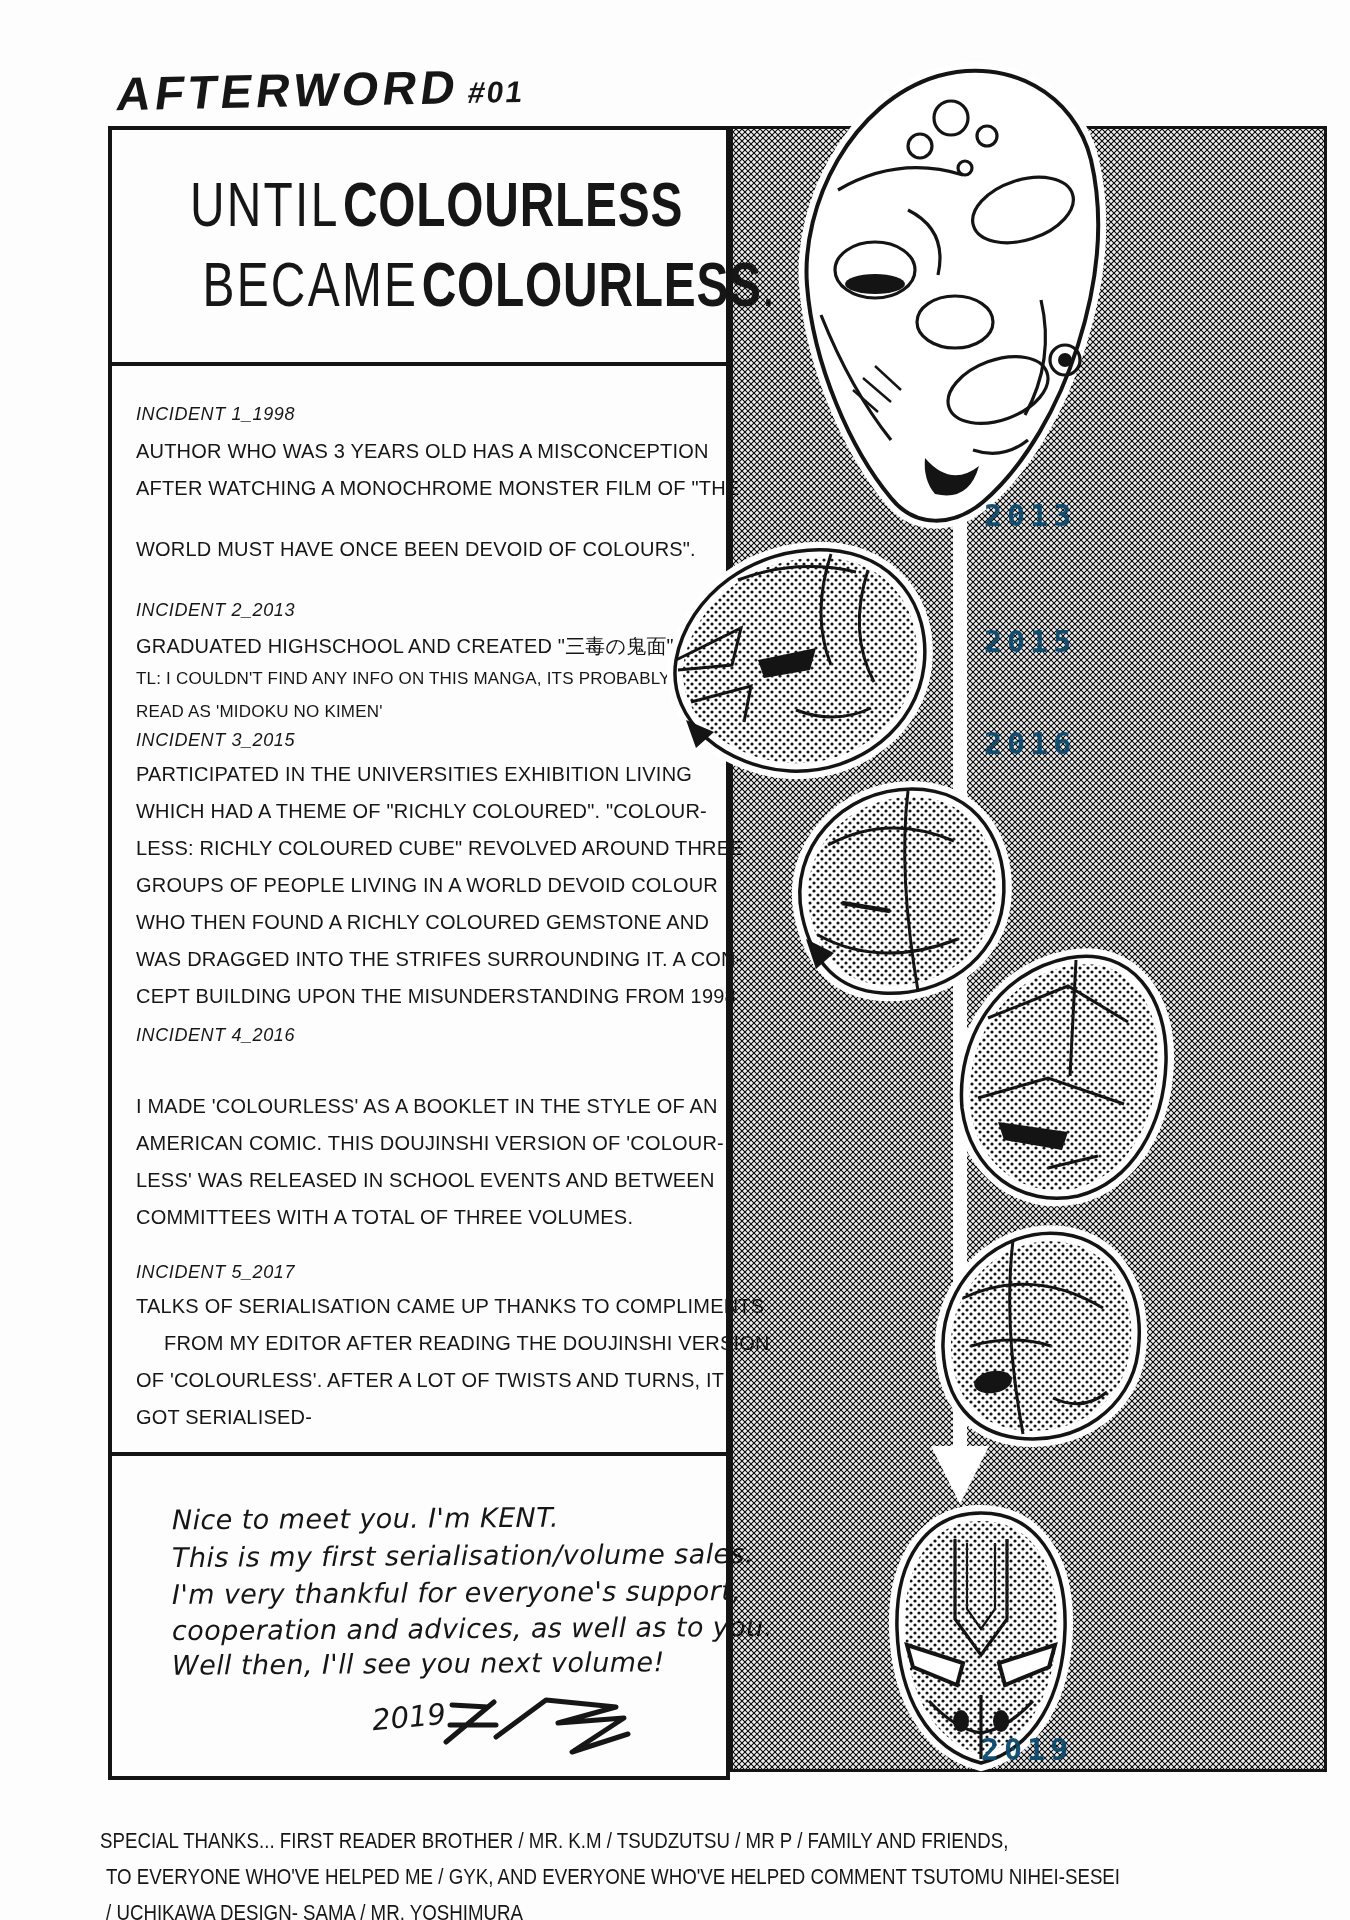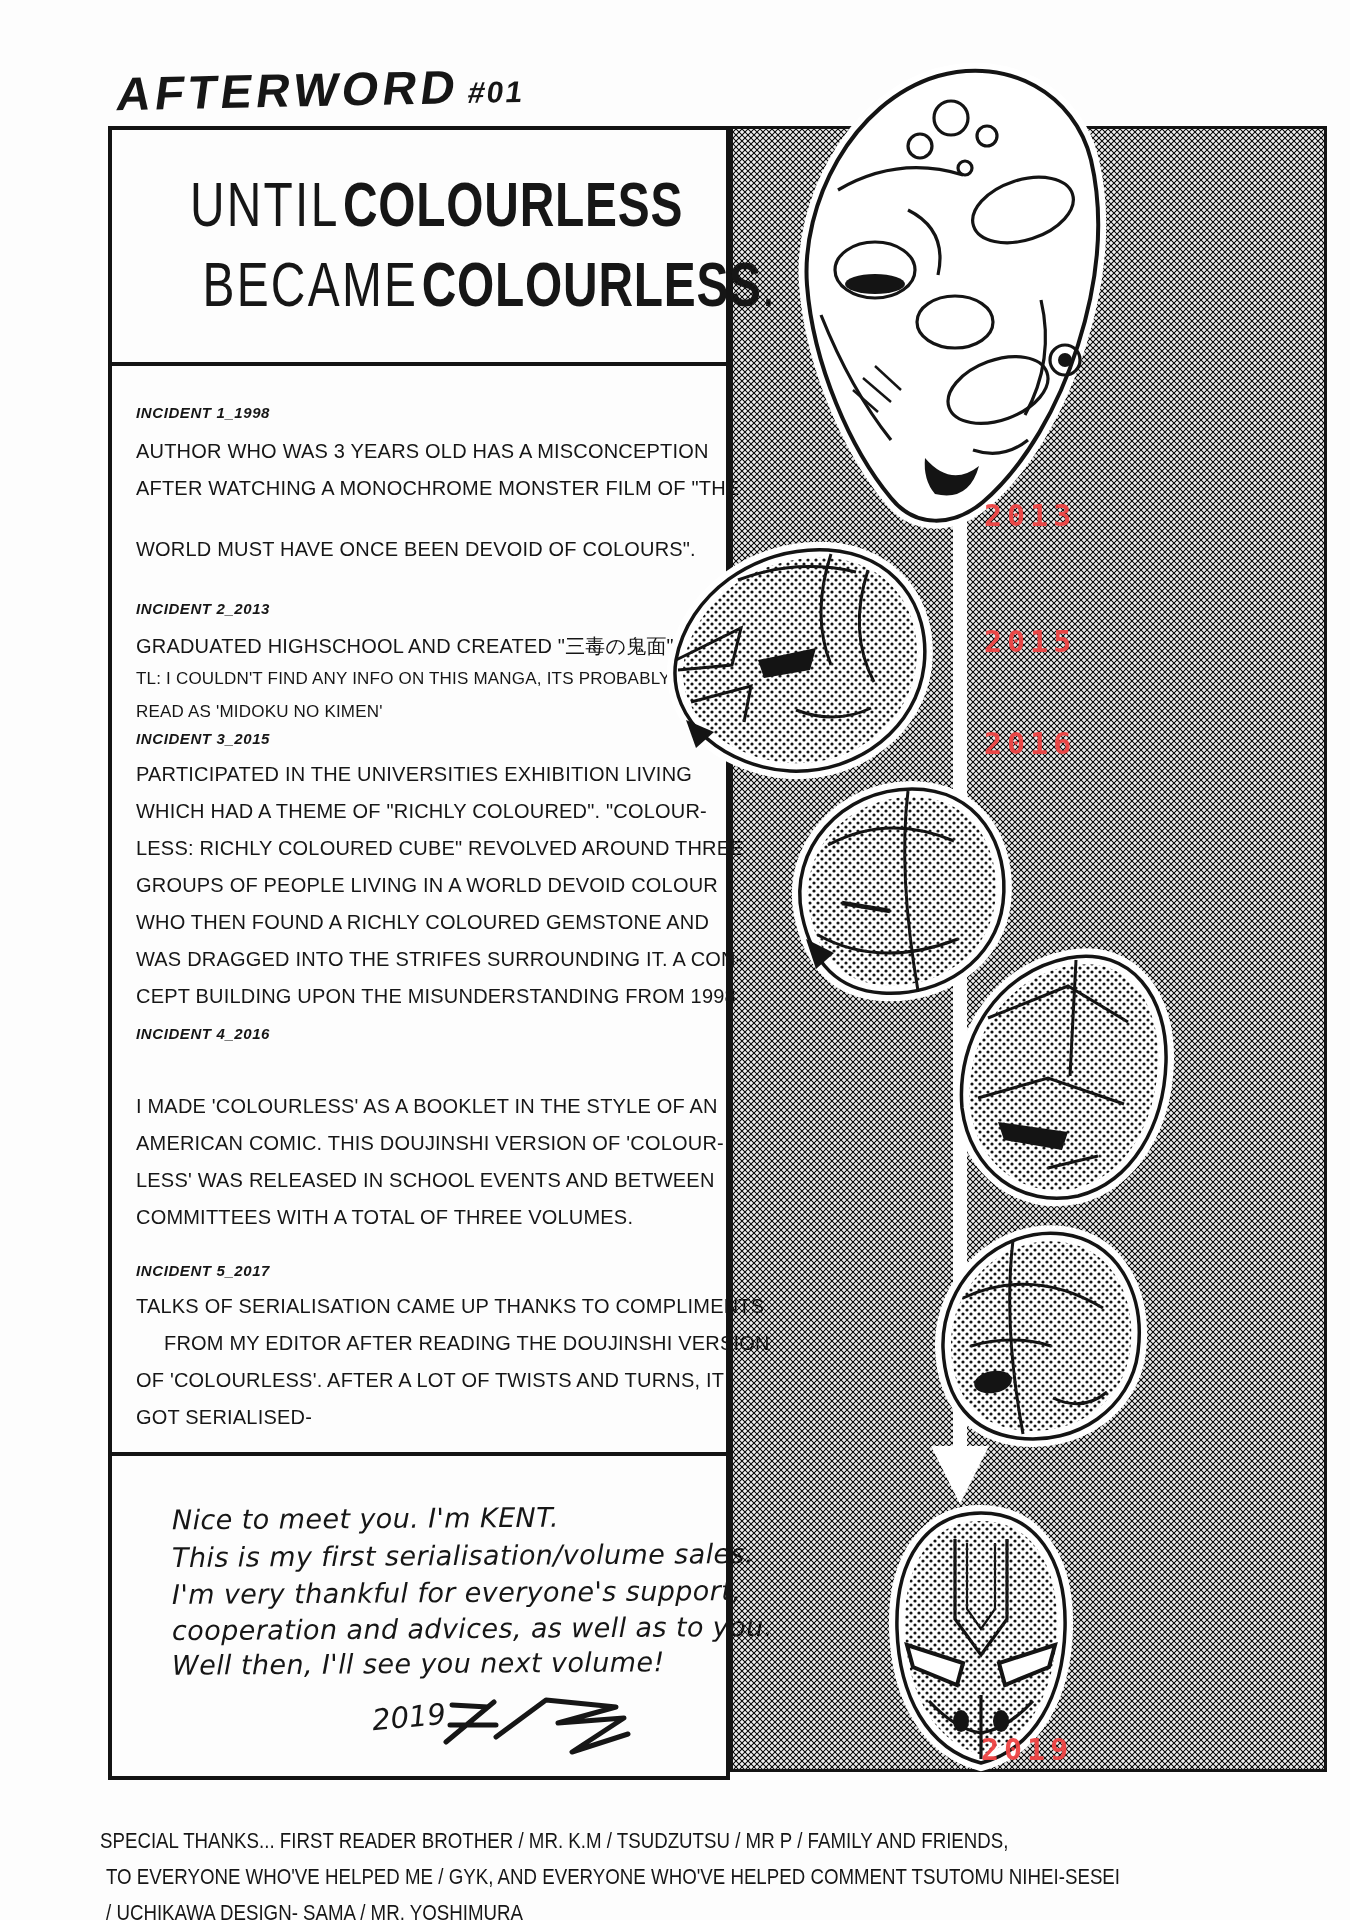--- a/index.html
+++ b/index.html
@@ -18,40 +18,40 @@
   .divider{position:absolute;left:-4px;width:622px;height:4px;background:#141414;}
 
   
   .title-line{position:absolute;width:100%;text-align:center;white-space:nowrap;}
   .title-inner{display:inline-block;transform:scaleX(0.76);transform-origin:center;}
   .t-thin{font-weight:400;font-size:63px;letter-spacing:3px;}
   .t-bold{font-weight:700;font-size:63px;letter-spacing:1px;}
   .t-period{font-weight:400;font-size:63px;}
 
   
-  .inc-head{position:absolute;left:136px;font-style:italic;font-weight:700;font-size:15px;
+  .inc-head{position:absolute;left:136px;font-style:italic;font-weight:400;font-size:18px;
             letter-spacing:0.6px;white-space:nowrap;}
   .inc-line{position:absolute;left:136px;font-size:20px;letter-spacing:0.2px;white-space:nowrap;}
   .inc-tl{position:absolute;left:136px;font-size:17px;letter-spacing:0.2px;white-space:nowrap;}
 
   
   .note-line{position:absolute;left:172px;font-style:italic;font-size:27px;letter-spacing:0.4px;
              white-space:nowrap;transform:rotate(-0.4deg);font-family:"DejaVu Sans",sans-serif;}
   .sig-year{position:absolute;left:372px;top:1700px;font-style:italic;font-size:29px;
             transform:rotate(-5deg);font-family:"DejaVu Sans",sans-serif;}
 
   
   .panel{position:absolute;left:730px;top:126px;width:597px;height:1646px;
          background-color:#101010;border:3px solid #141414;box-sizing:border-box;
          background-image:
            radial-gradient(circle,#ededed 1.5px,transparent 1.8px),
            radial-gradient(circle,#ededed 1.5px,transparent 1.8px);
          background-size:6px 6px;background-position:0 0,3px 3px;}
 
-  .year{position:absolute;color:#ef4444;opacity:0.95;font-family:"DejaVu Sans Mono",monospace;
+  .year{position:absolute;color:#0c4a6e;opacity:0.95;font-family:"DejaVu Sans Mono",monospace;
         font-weight:700;font-size:30px;letter-spacing:5px;z-index:6;white-space:nowrap;}
 
   .mask{position:absolute;z-index:5;overflow:visible;}
   .arrow{position:absolute;z-index:2;overflow:visible;}
 
   
   .thanks-line{position:absolute;font-size:22px;letter-spacing:0px;white-space:nowrap;
                transform:scaleX(0.85);transform-origin:left center;font-weight:400;}
 </style>
 </head>

